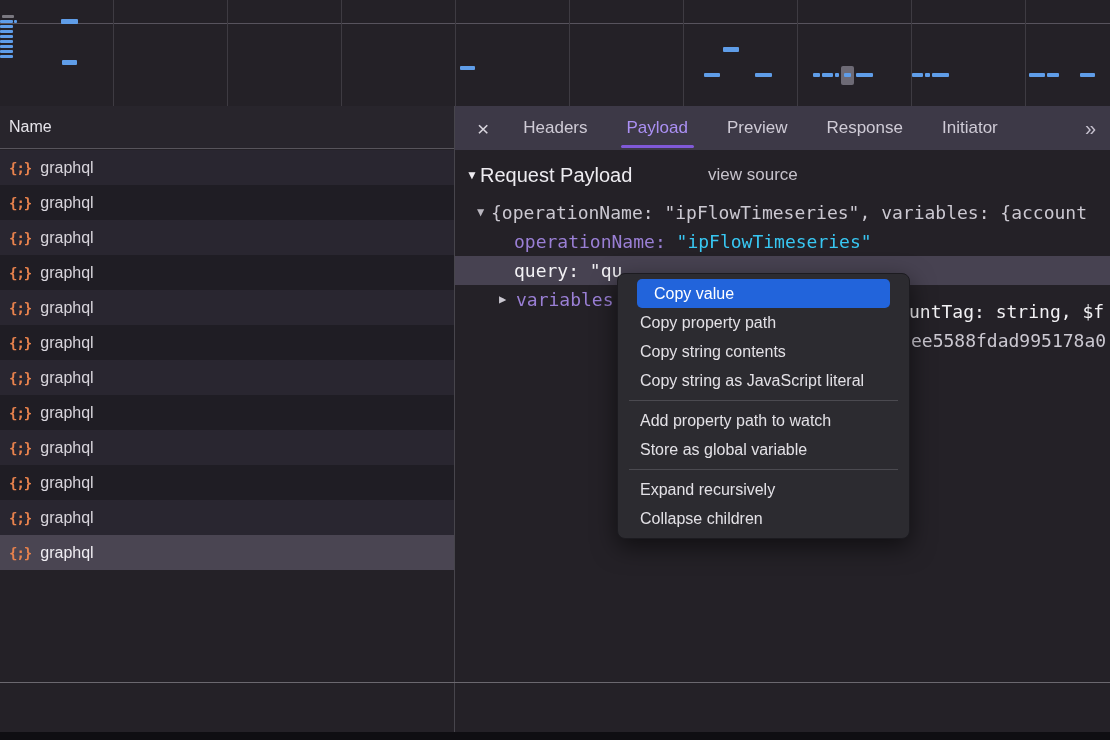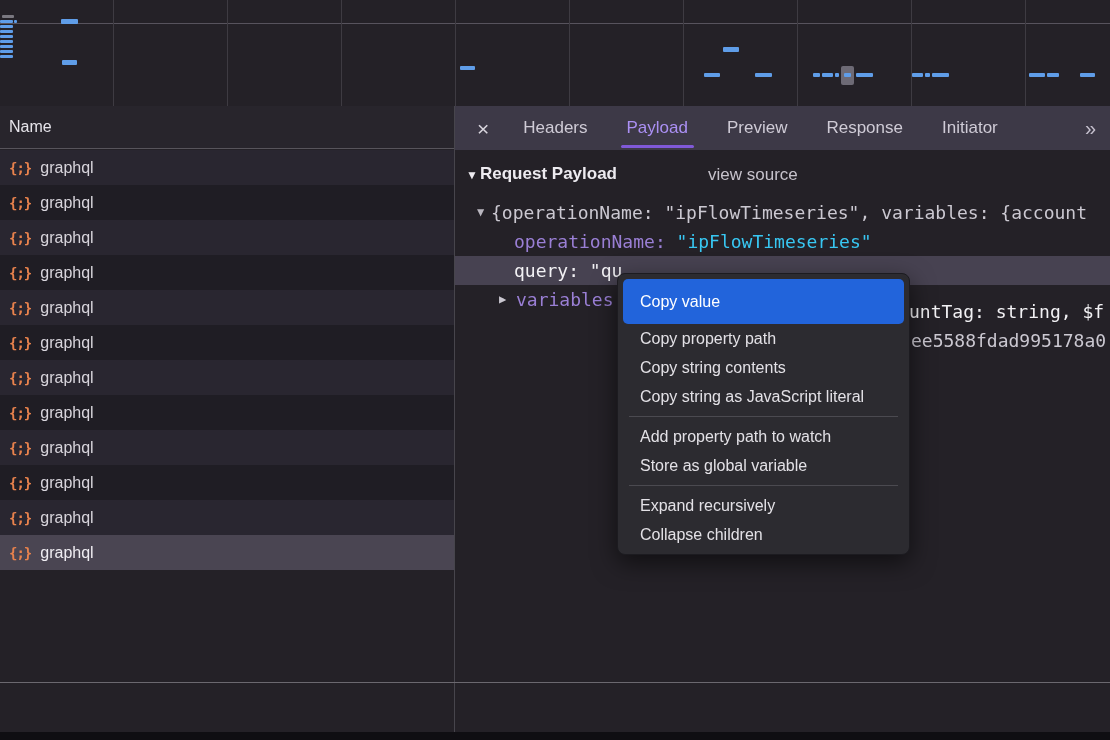--- a/index.html
+++ b/index.html
@@ -41,21 +41,21 @@
   .tabs{display:flex;margin-left:34px;gap:39px;height:44px;align-items:flex-end;}
   .tab{position:relative;font-size:17px;color:#cfcbd6;height:44px;display:flex;align-items:center;}
   .tab.active{color:var(--tab-active);}
   .tab.active::after{content:"";position:absolute;left:-6px;right:-6px;bottom:2px;height:3px;
                      border-radius:2px;background:var(--tab-underline);}
   .overflow{margin-left:auto;margin-right:16px;font-size:20px;color:#c6c1cf;letter-spacing:-2px;}
 
   
   .section-header{position:absolute;left:0;top:58px;height:26px;width:655px;}
   .sec-tri{position:absolute;left:11px;top:4px;font-size:12px;color:#edebf0;}
-  .sec-title{position:absolute;left:25px;top:0;font-size:17px;font-weight:bold;color:#edebf0;}
+  .sec-title{position:absolute;left:25px;top:0;font-size:20px;font-weight:normal;color:#edebf0;}
   .view-source{position:absolute;left:253px;top:1px;font-size:17px;color:#c6c2cb;}
 
   .tree{position:absolute;left:0;top:92px;width:655px;
         font-family:"DejaVu Sans Mono",monospace;font-size:18px;}
   .tree-row{position:relative;height:29px;line-height:29px;white-space:nowrap;}
   .tree-row .tri{position:absolute;font-size:12px;color:#b9b6bf;top:0;}
   .preview-row .tri{left:22px;}
   .preview-row .ptext{position:absolute;left:36px;color:#cbc8d1;}
   .kv-row{padding-left:59px;}
   .k{color:var(--key-purple);}
@@ -70,21 +70,21 @@
   .footer-line{position:absolute;left:0;top:682px;width:1110px;height:1px;background:#6b686f;}
   .bottom-strip{position:absolute;left:0;top:732px;width:1110px;height:8px;background:#0f0e12;}
 
   
   .context-menu{position:absolute;left:617px;top:273px;width:293px;box-sizing:border-box;
                 background:#2c2b30;border:1px solid #1c1b20;border-radius:8px;
                 box-shadow:0 8px 24px rgba(0,0,0,.55);padding:5px 0;z-index:10;}
   .menu-item{height:29px;line-height:29px;font-size:16px;color:#e3e1e6;
              padding:0 22px;white-space:nowrap;}
   .menu-item.highlighted{background:var(--menu-highlight);color:#ffffff;
-             margin:0 5px;padding:8px 17px;border-radius:5px;}
+             margin:0 19px;padding:0 17px;border-radius:5px;}
   .menu-sep{height:1px;background:#4b4a50;margin:5px 11px;}
 </style>
 </head>
 <body>
 
 <div id="app">
 
   <div class="overview" id="overview">
     <div class="hline"></div>
   <div class="gridline" style="left: 113px;"></div>

